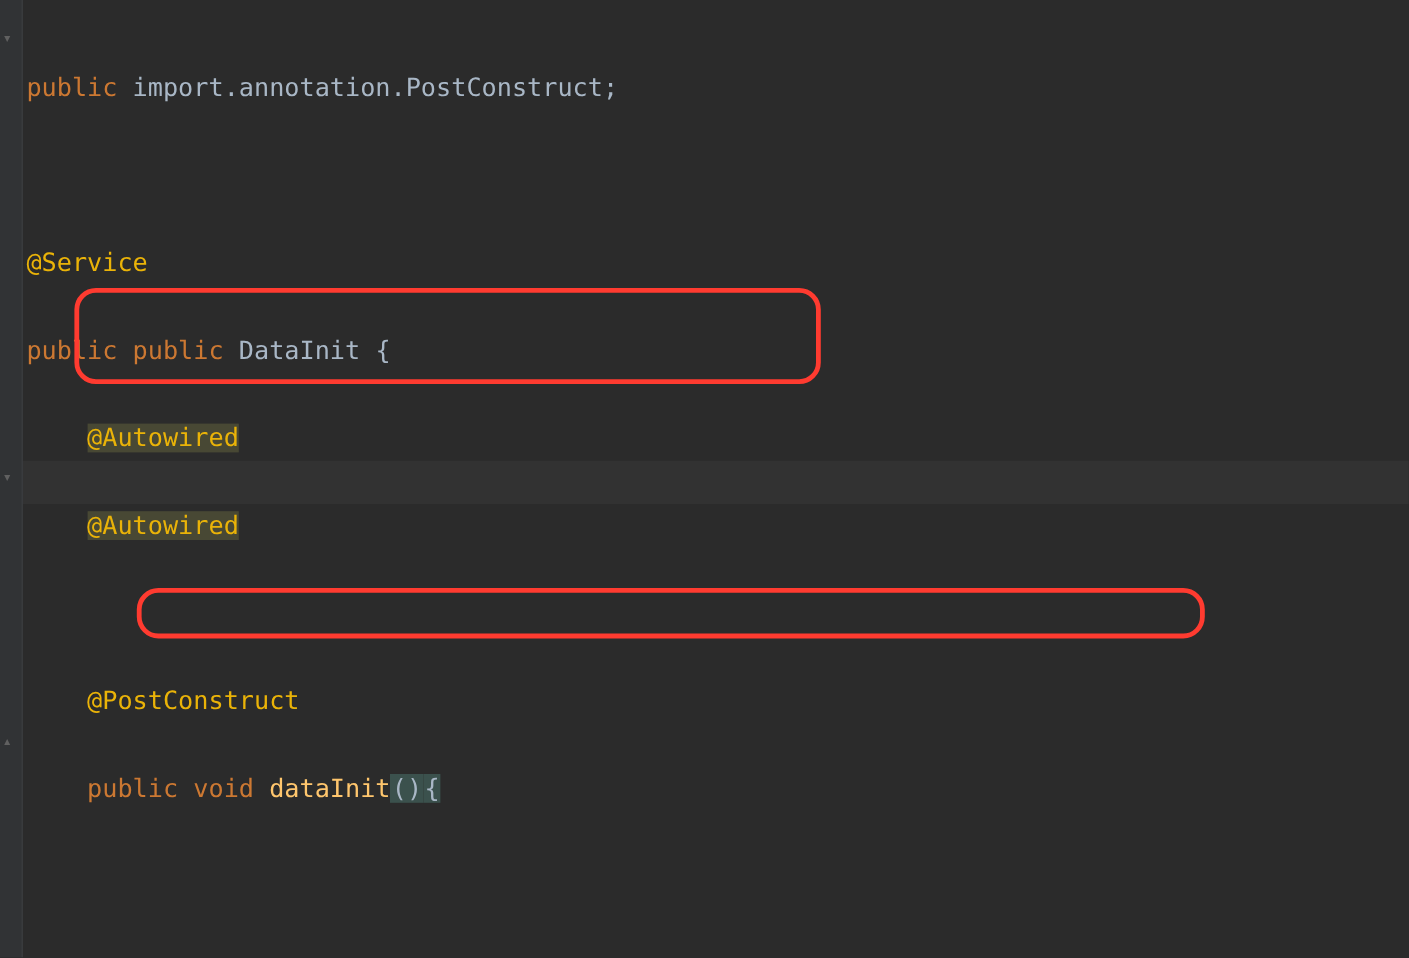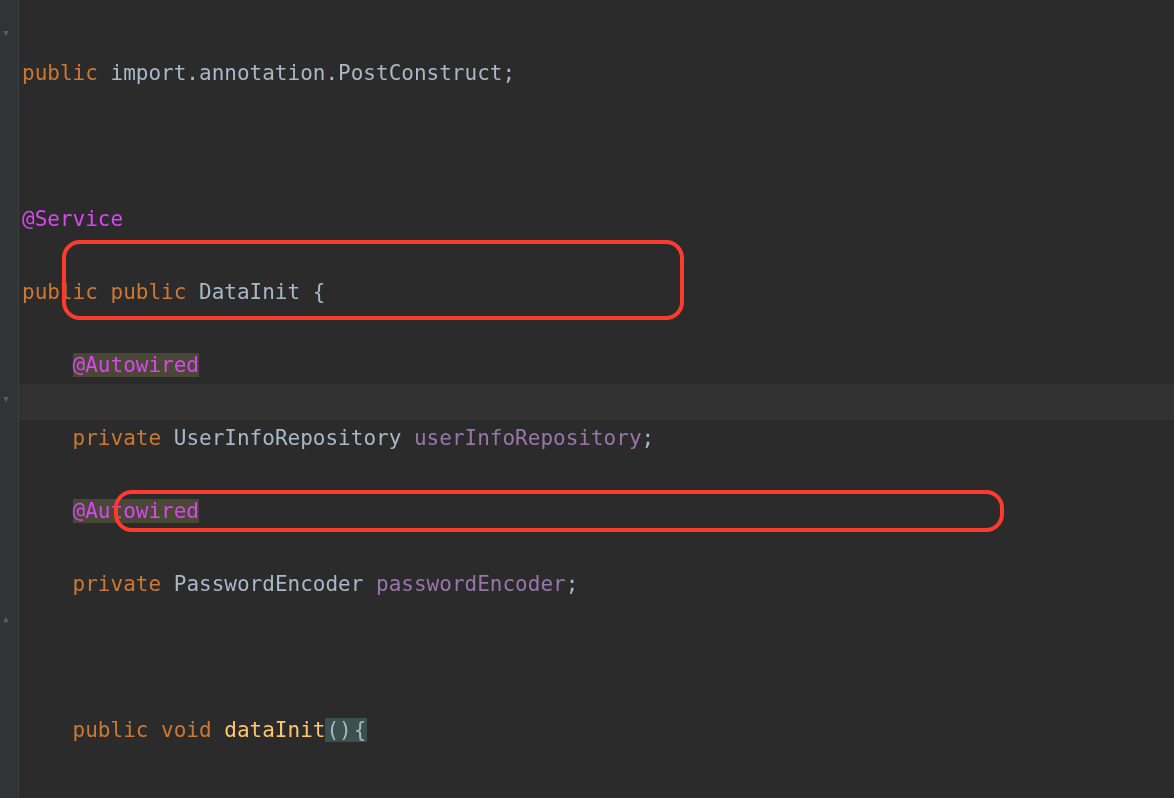--- a/index.html
+++ b/index.html
@@ -46,21 +46,21 @@
     font-size: 21px;
   }
   .current-line-bg {
     position: absolute;
     left: 18px;
     right: 0;
     height: 36px;
     background: #323232;
   }
   .kw  { color: #cc7832; }           
-  .ann { color: #d946ef; }           
+  .ann { color: #eab308; }           
   .fld { color: #9876aa; }           
   .mtd { color: #ffc66d; }
   .hl-brace {
     background: #3b514d;
     padding: 0 1px;
   }
   .hl-word {
     background: rgba(97,97,60,0.55);
   }
   
@@ -85,24 +85,23 @@
     <span class="gutter-icon" style="top:392px;">▾</span>
     <span class="gutter-icon" style="top:612px;">▴</span>
   </div>
 
   <div class="code">
 <span class="line"><span class="kw">public</span><span> import.annotation.</span><span>PostConstruct</span><span>;</span></span>
 <span class="line"> </span>
 <span class="line"><span class="ann">@Service</span></span>
 <span class="line"><span class="kw">public</span><span class="kw"> public </span><span>DataInit </span><span>{</span></span>
 <span class="line">    <span class="ann hl-word">@Autowired</span></span>
-<span class="line">    <span class="kw">private</span><span> UserInfoRepository </span><span class="fld">userInfoRepository</span><span>;</span></span>
 <span class="line">    <span class="ann hl-word">@Autowired</span></span>
-<span class="line">    <span class="kw">private</span><span> PasswordEncoder </span><span class="fld">passwordEncoder</span><span>;</span></span>
 <span class="line"> </span>
+<span class="line">    <span class="ann">@PostConstruct</span></span>
 <span class="line">    <span class="kw">public</span><span class="kw"> void </span><span class="mtd">dataInit</span><span class="hl-brace">()</span><span class="hl-brace">{</span></span>
 
 
 
 
 
 
 
   </div>
 

